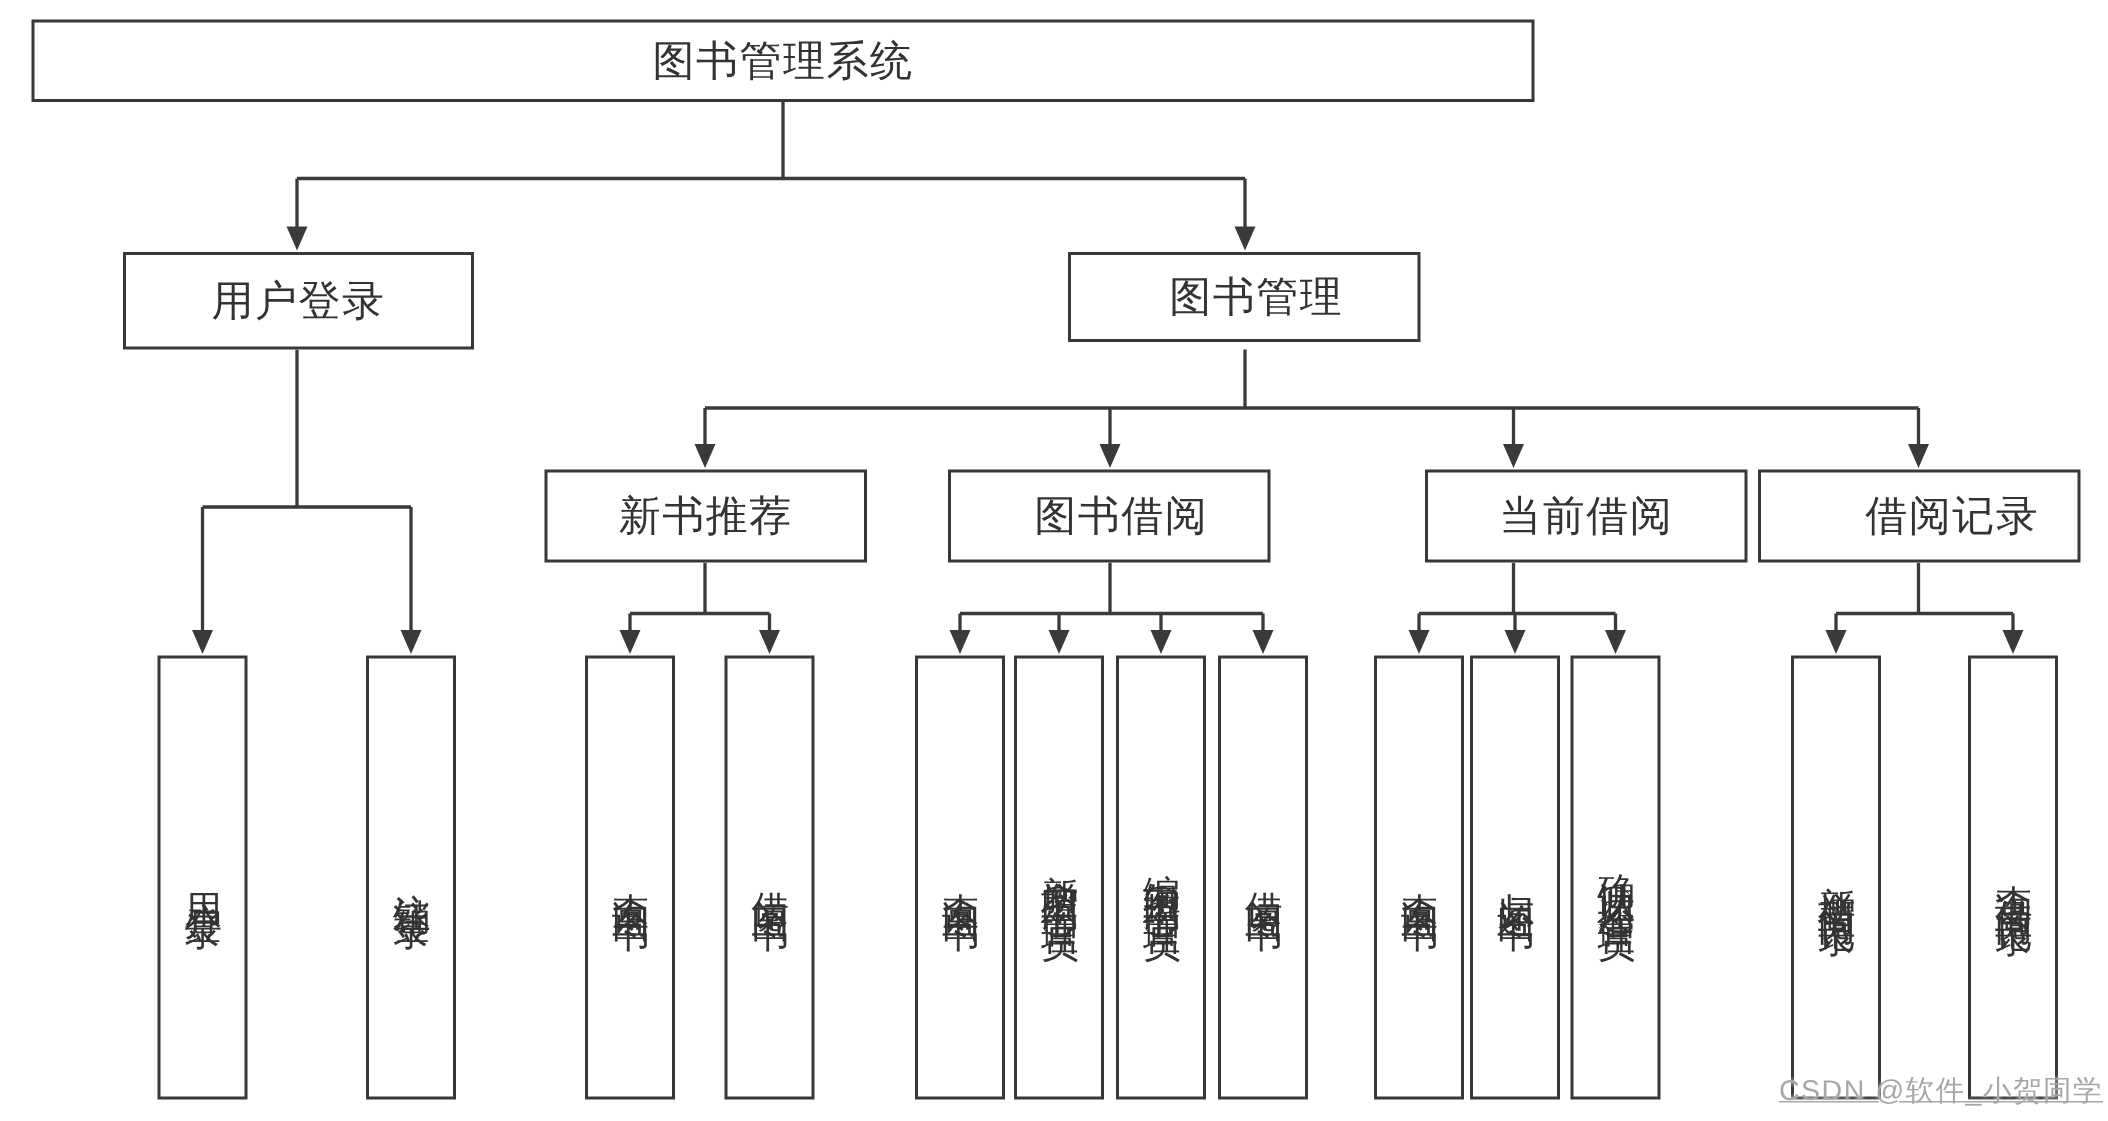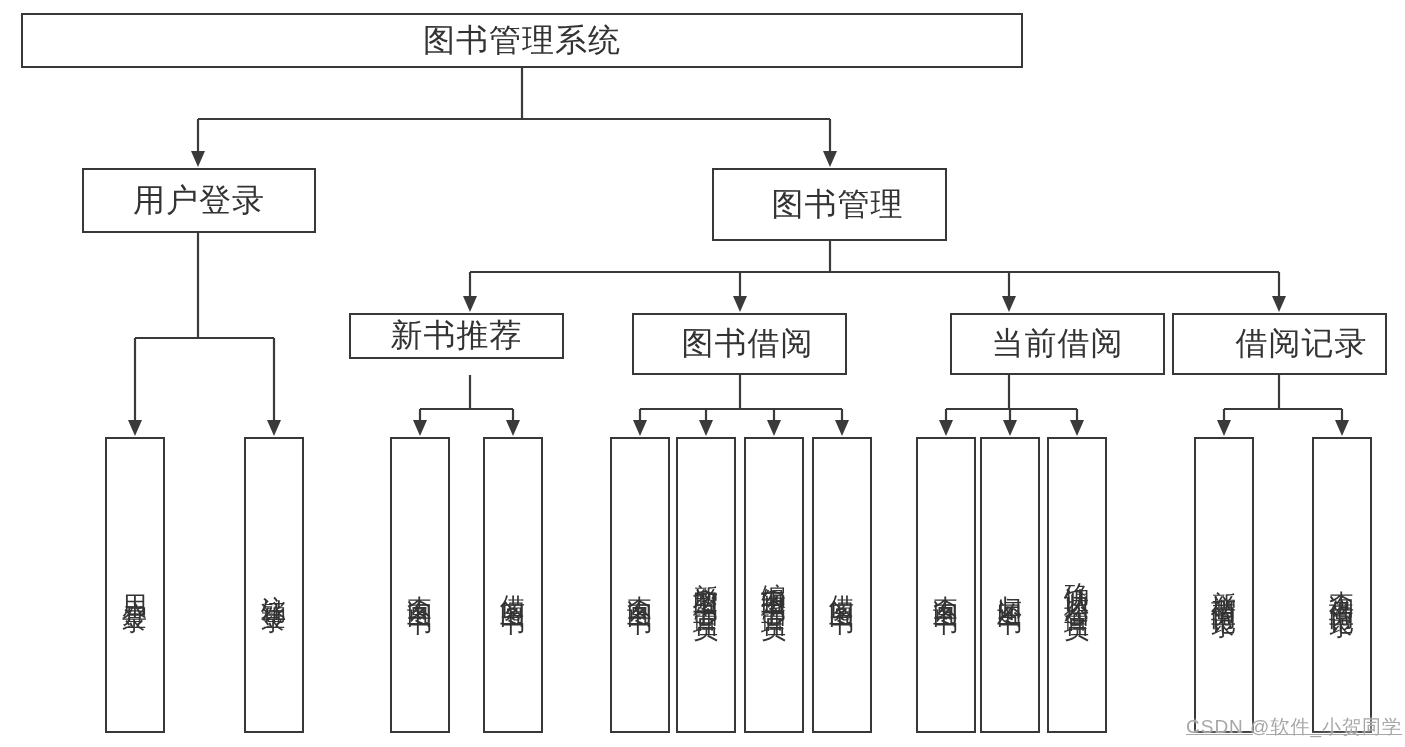--- a/index.html
+++ b/index.html
@@ -9,21 +9,21 @@
     font-family:"Liberation Sans", sans-serif;
     color:#333333;
   }
   .connectors { position:absolute; left:0; top:0; pointer-events:none; }
   .node {
     position:absolute; box-sizing:border-box;
     background:#ffffff; border:2px solid #383838;
   }
   .hnode {
     display:flex; align-items:center; justify-content:center;
-    font-size:32px; letter-spacing:1px; white-space:nowrap;
+    font-size:28px; letter-spacing:1px; white-space:nowrap;
   }
   .vnode {
     writing-mode:vertical-rl; text-orientation:mixed;
     text-align:center; font-size:25px; letter-spacing:5px;
     line-height:56px; width:60px; height:296px; top:437px;
   }
   .watermark {
     position:absolute; left:1186px; top:714px;
     font-size:19px; letter-spacing:1px; color:#a7a7a7;
     white-space:nowrap; text-shadow:0 0 3px #ffffff;text-decoration:underline;
@@ -50,23 +50,23 @@
              M633,420 L647,420 L640,436 Z M699,420 L713,420 L706,436 Z
              M767,420 L781,420 L774,436 Z M835,420 L849,420 L842,436 Z
              M939,420 L953,420 L946,436 Z M1003,420 L1017,420 L1010,436 Z
              M1070,420 L1084,420 L1077,436 Z M1217,420 L1231,420 L1224,436 Z
              M1335,420 L1349,420 L1342,436 Z" fill="#3a3a3a" stroke="none"></path>
   </svg>
 
   <div class="node hnode" style="left:21px; top:13px; width:1002px; height:55px;">图书管理系统</div>
 
   <div class="node hnode" style="left:82px; top:168px; width:234px; height:65px;">用户登录</div>
-  <div class="node hnode" style="left:712px; top:168px; width:235px; height:73px;padding-left:16px;">图书管理</div>
+  <div class="node hnode" style="left:712px; top:168px; width:235px; height:60px;padding-left:16px;">图书管理</div>
 
-  <div class="node hnode" style="left:349px; top:313px; width:215px; height:46px;">新书推荐</div>
+  <div class="node hnode" style="left:363px; top:313px; width:215px; height:62px;">新书推荐</div>
   <div class="node hnode" style="left:632px; top:313px; width:215px; height:62px;padding-left:16px;">图书借阅</div>
   <div class="node hnode" style="left:902px; top:313px; width:215px; height:62px;margin-left:48px;">当前借阅</div>
   <div class="node hnode" style="left:1172px; top:313px; width:215px; height:62px;padding-left:44px;">借阅记录</div>
 
   <div class="node vnode" style="left:105px;">用户登录</div>
   <div class="node vnode" style="left:244px;">注销登录</div>
 
   <div class="node vnode" style="left:390px;">查询图书</div>
   <div class="node vnode" style="left:483px;">借阅图书</div>
 

